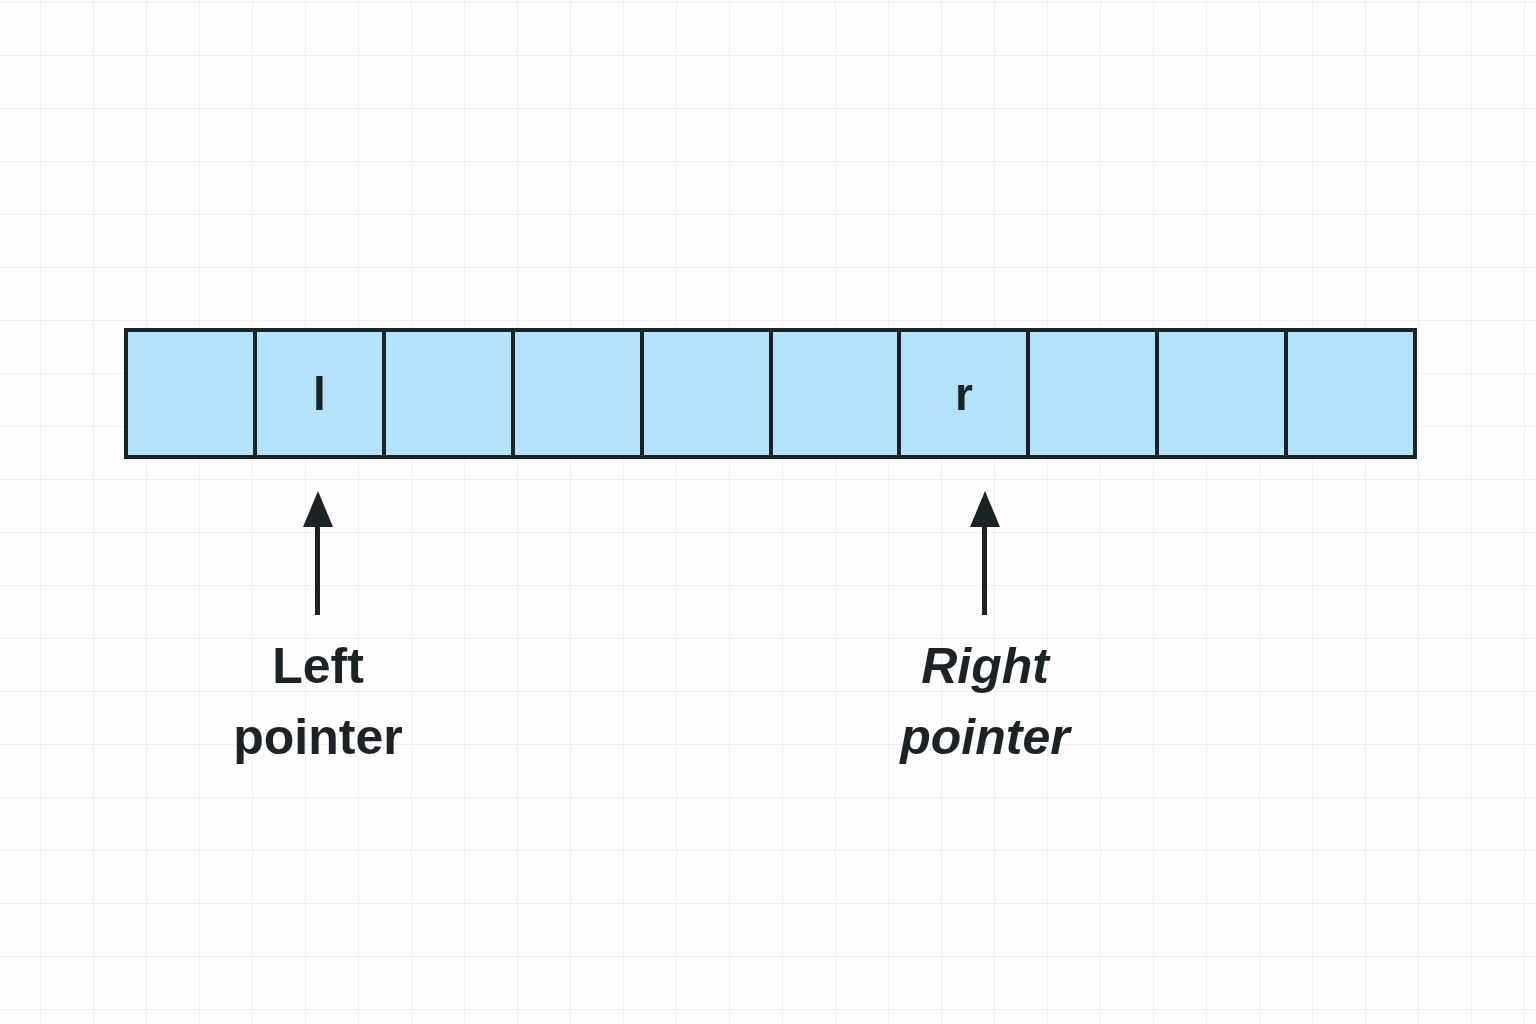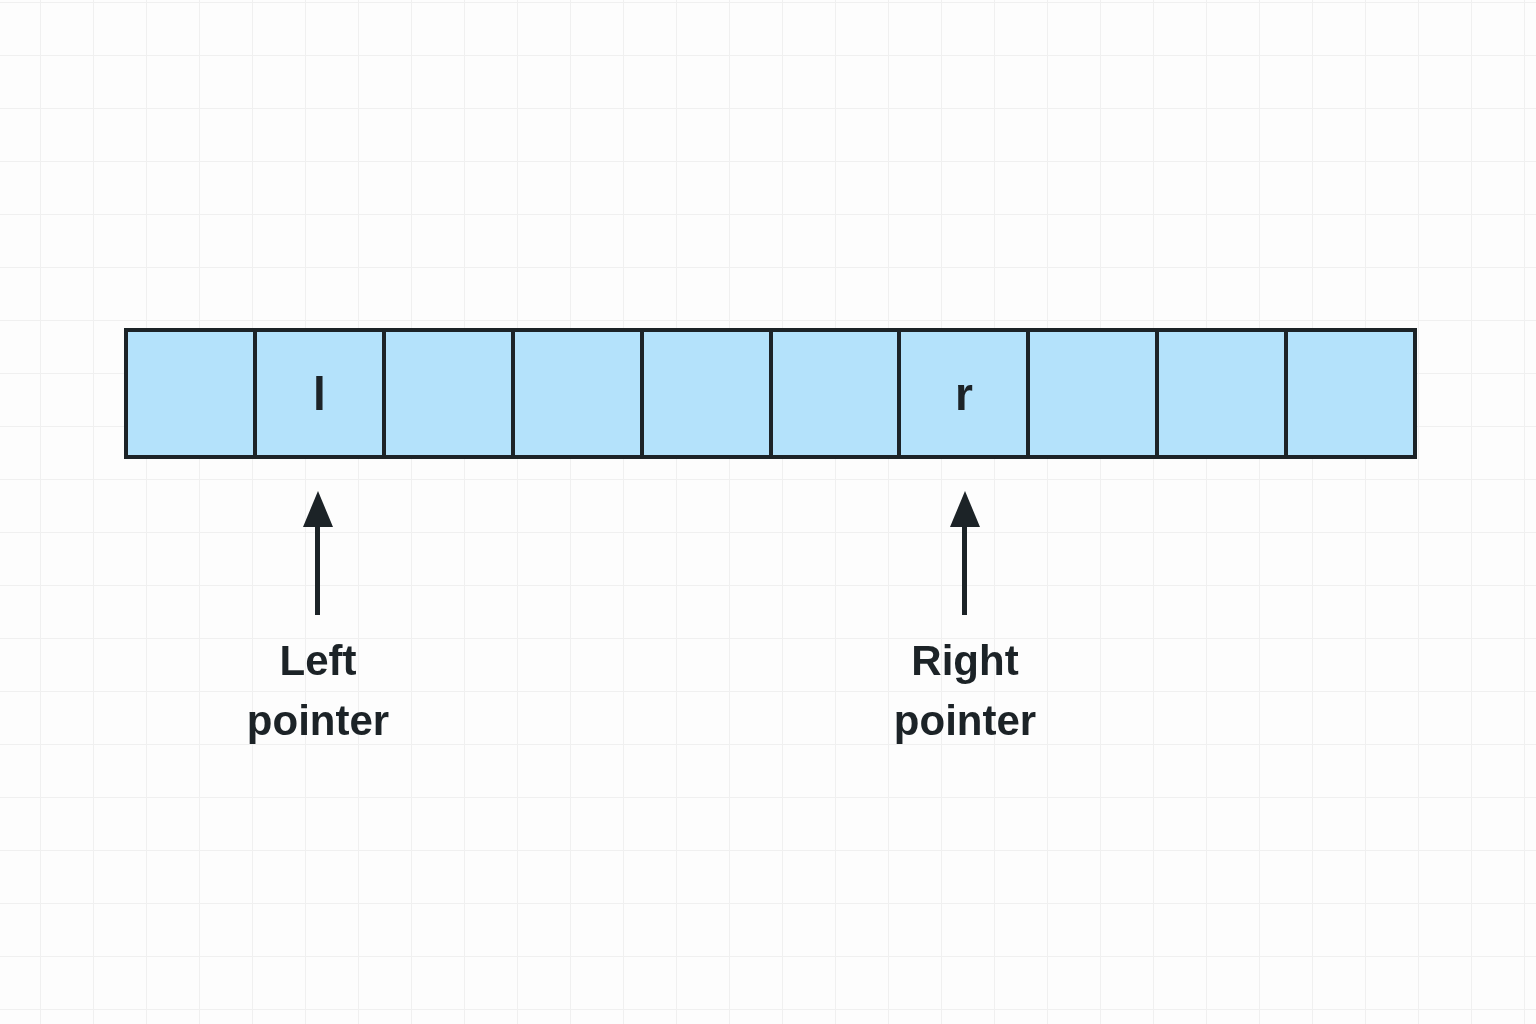--- a/index.html
+++ b/index.html
@@ -63,33 +63,33 @@
   .pointer-group {
     position: absolute;
     top: 489px;
     width: 300px;
     display: flex;
     flex-direction: column;
     align-items: center;
   }
 
   #pointer-left  { left: 168px; }
-  #pointer-right { left: 815px; }
+  #pointer-right { left: 835px; font-style: italic; }
 
   .pointer-arrow {
     display: block;
     width: 40px;
     height: 128px;
   }
 
   .pointer-caption {
     margin-top: 14px;
     font-family: "Liberation Sans", sans-serif;
     font-weight: bold;
-    font-size: 42px;
+    font-size: 50px;
     line-height: 1.42;
     color: #1c2327;
     text-align: center;
     white-space: pre-line;
     user-select: none;
   }
 </style>
 </head>
 <body>
 

